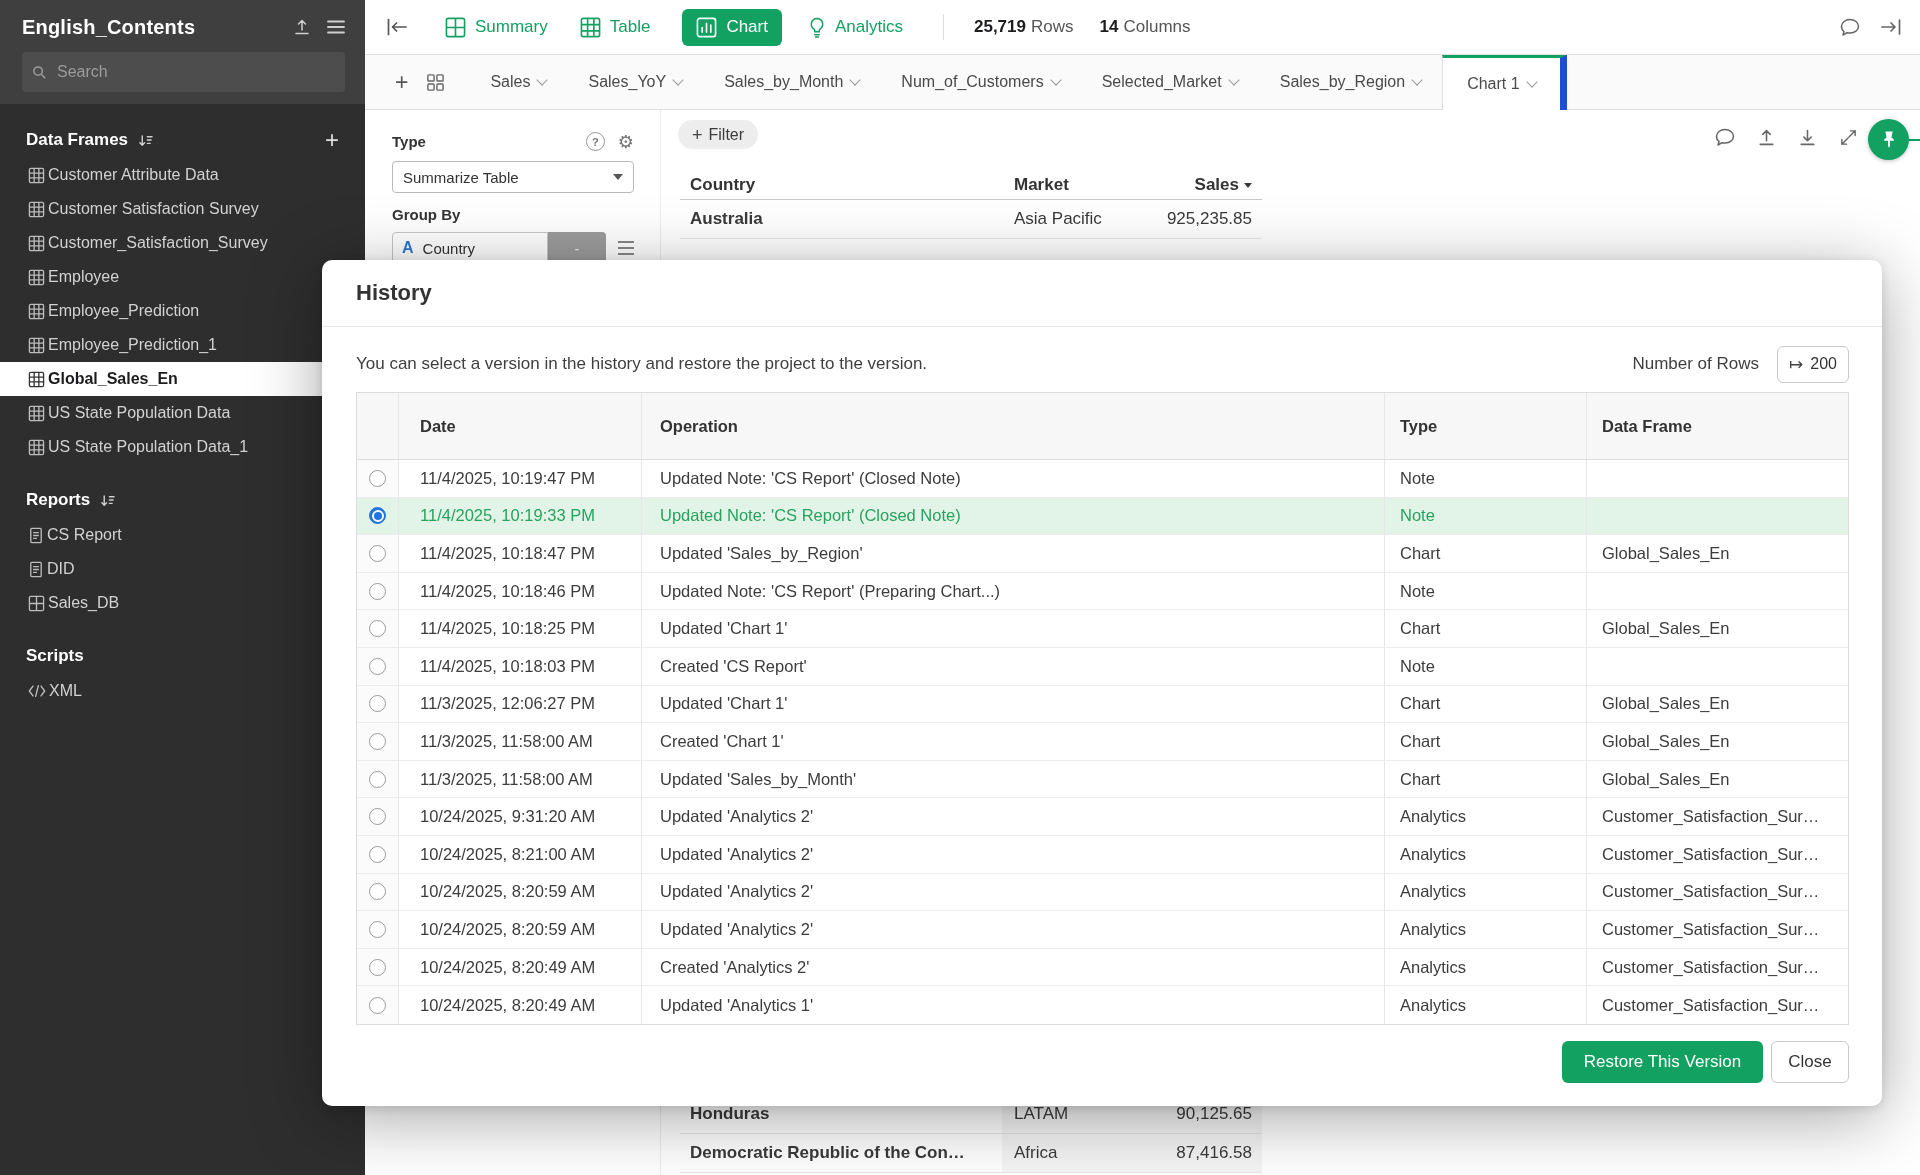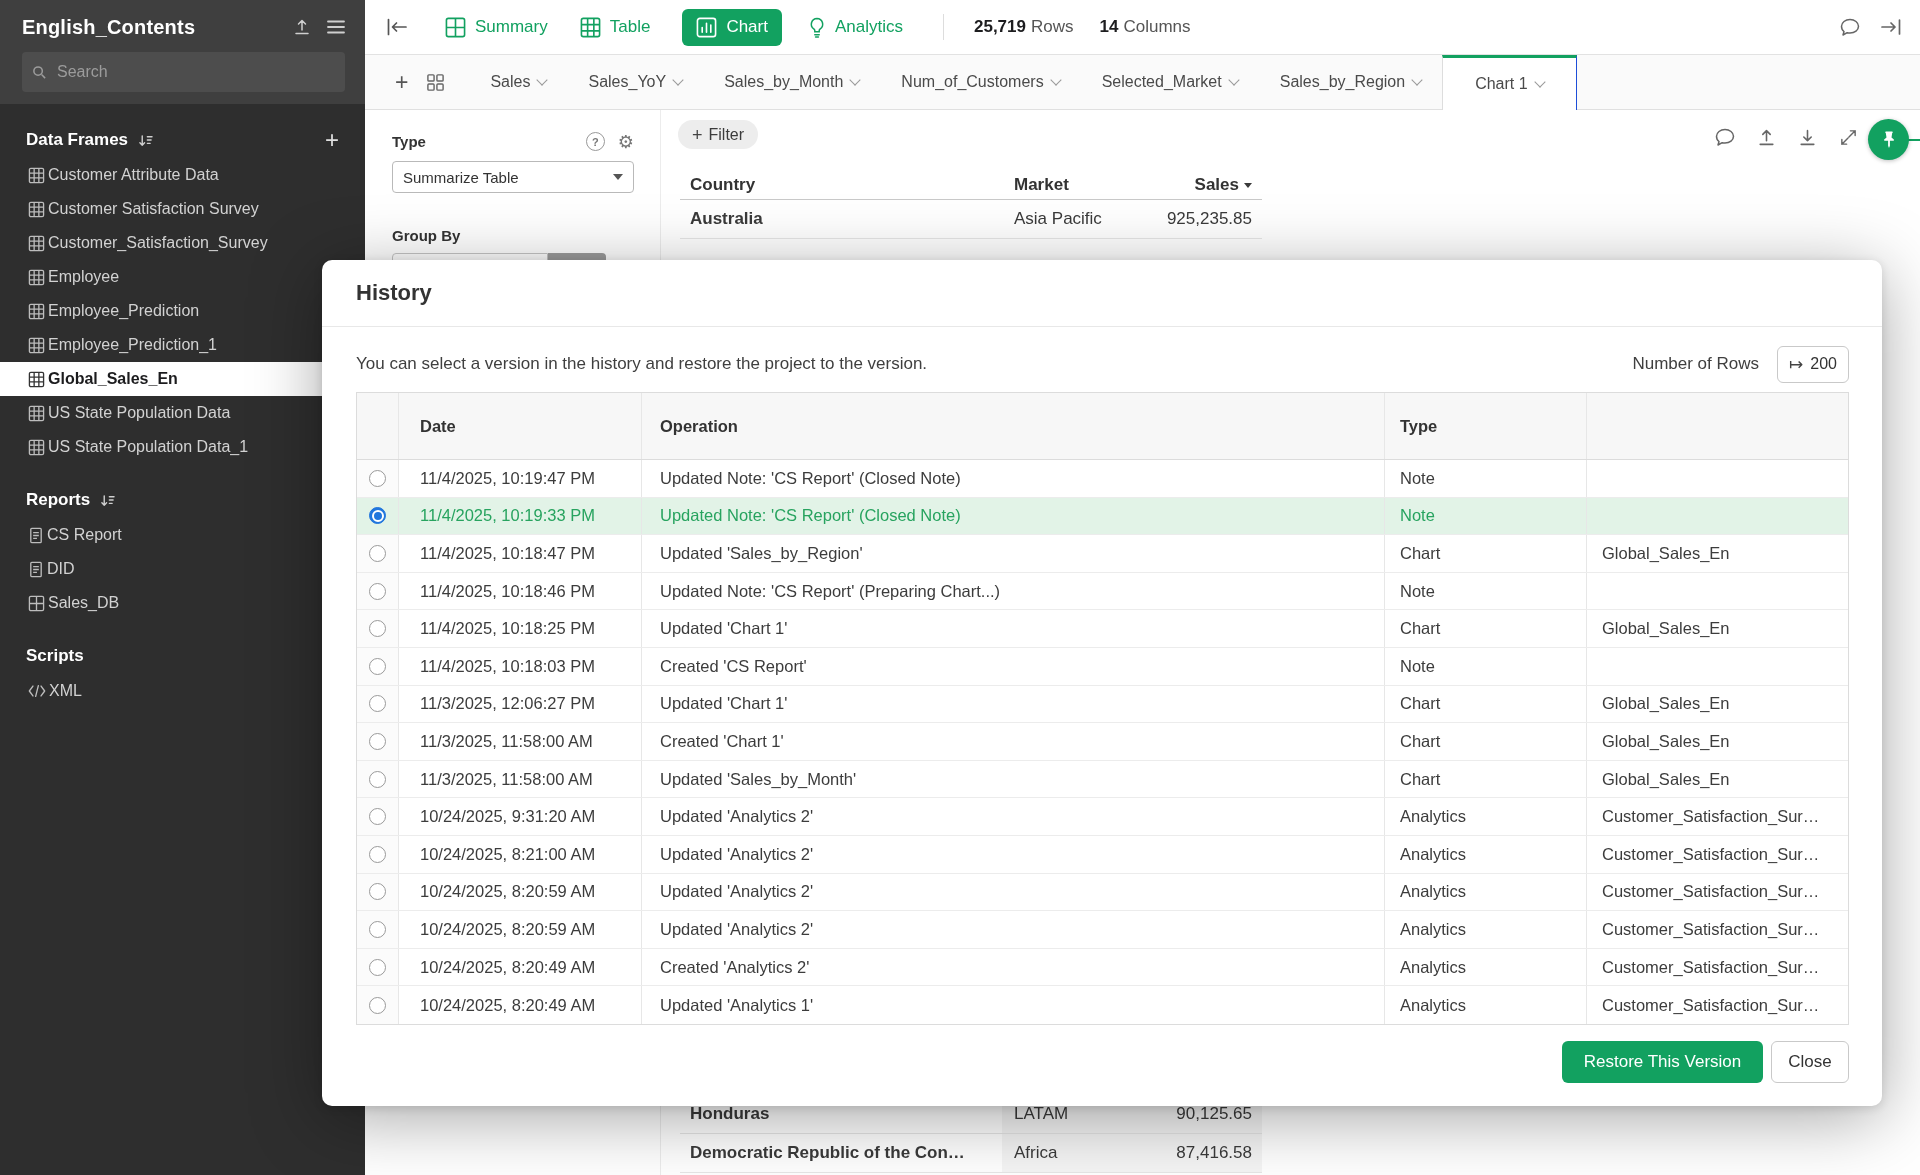--- a/index.html
+++ b/index.html
@@ -44,35 +44,35 @@
   .tb-right{margin-left:auto;display:flex;align-items:center;gap:20px;color:#666;}
 
   
   .tabrow{position:absolute;left:365px;top:55px;width:1555px;height:55px;background:#fafafa;
           border-bottom:1px solid #e0e0e0;display:flex;align-items:stretch;padding-left:30px;box-sizing:border-box;z-index:2;}
   .tabrow-plus{align-self:center;font-size:23px;color:#555;margin-right:18px;cursor:pointer;line-height:1;}
   .tabrow-grid{align-self:center;color:#666;margin-right:24px;cursor:pointer;}
   .tab{display:flex;align-items:center;padding:0 21px;font-size:16px;color:#4a4a4a;cursor:pointer;white-space:nowrap;}
   .tab .caret{width:7px;height:7px;border-right:1.5px solid #999;border-bottom:1.5px solid #999;
               transform:rotate(45deg);margin-left:8px;margin-top:-4px;}
-  .tab.active{background:#fff;border-left:1px solid #ddd;border-right:1px solid #1d4ed8;border-top:3px solid #12a160;
-              margin-bottom:-1px;padding:0 32px;}
+  .tab.active{background:#fff;border-left:1px solid #ddd;border-right:7px solid #1d4ed8;border-top:3px solid #12a160;
+              margin-bottom:-1px;padding:0 24px;}
 
   
   .config{position:absolute;left:365px;top:110px;width:296px;bottom:0;background:#fff;border-right:1px solid #ececec;
           padding:22px 26px 0 27px;box-sizing:border-box;}
   .cfg-row1{display:flex;align-items:center;}
   .cfg-label{font-size:15px;font-weight:700;color:#333;}
   .help-circle{margin-left:auto;width:17px;height:17px;border:1.2px solid #999;border-radius:50%;color:#777;
                font-size:11px;font-weight:700;display:flex;align-items:center;justify-content:center;cursor:pointer;}
   .gear{font-size:18px;color:#777;margin-left:13px;line-height:1;cursor:pointer;}
   .cfg-select{margin-top:10px;height:30px;border:1px solid #b9b9b9;border-radius:4px;display:flex;align-items:center;
               justify-content:space-between;padding:0 10px;font-size:15px;color:#333;cursor:pointer;background:#fff;}
   .sel-caret{width:0;height:0;border-left:5px solid transparent;border-right:5px solid transparent;border-top:6px solid #555;}
-  .cfg-groupby{margin-top:34px;}
+  .cfg-groupby{margin-top:13px;}
   .cfg-field-row{margin-top:9px;display:flex;align-items:center;}
   .cfg-field{flex:1;height:32px;border:1px solid #c6c6c6;border-radius:4px 0 0 4px;display:flex;align-items:center;
              gap:9px;padding:0 9px;background:#fff;box-sizing:border-box;cursor:pointer;}
   .col-letter{color:#2d7ad4;font-weight:700;font-size:16px;}
   .cfg-field-value{font-size:15px;color:#333;}
   .minus-btn{width:58px;height:32px;background:#9c9c9c;border-radius:0 4px 4px 0;color:#ededed;font-size:15px;
              display:flex;align-items:center;justify-content:center;box-sizing:border-box;cursor:pointer;}
   .cfg-menu{margin-left:12px;display:flex;flex-direction:column;gap:4px;cursor:pointer;}
   .cfg-menu i{width:16px;height:2px;background:#888;display:block;}
 
@@ -557,20 +557,21 @@
         </div>
       </div>
     </div>
 
     <div class="htable">
       <div class="ht-head">
         <div class="hcol-radio"></div>
         <div class="hcol-date">Date</div>
         <div class="hcol-op">Operation</div>
         <div class="hcol-type">Type</div>
+        <div class="hcol-df">Data Frame</div>
       </div>
       <div>
 
           <div class="hrow">
             <div class="hcol-radio">
               <span class="radio"></span>
             </div>
             <div class="hcol-date">11/4/2025, 10:19:47 PM</div>
             <div class="hcol-op">Updated Note: 'CS Report' (Closed Note)</div>
             <div class="hcol-type">Note</div>

